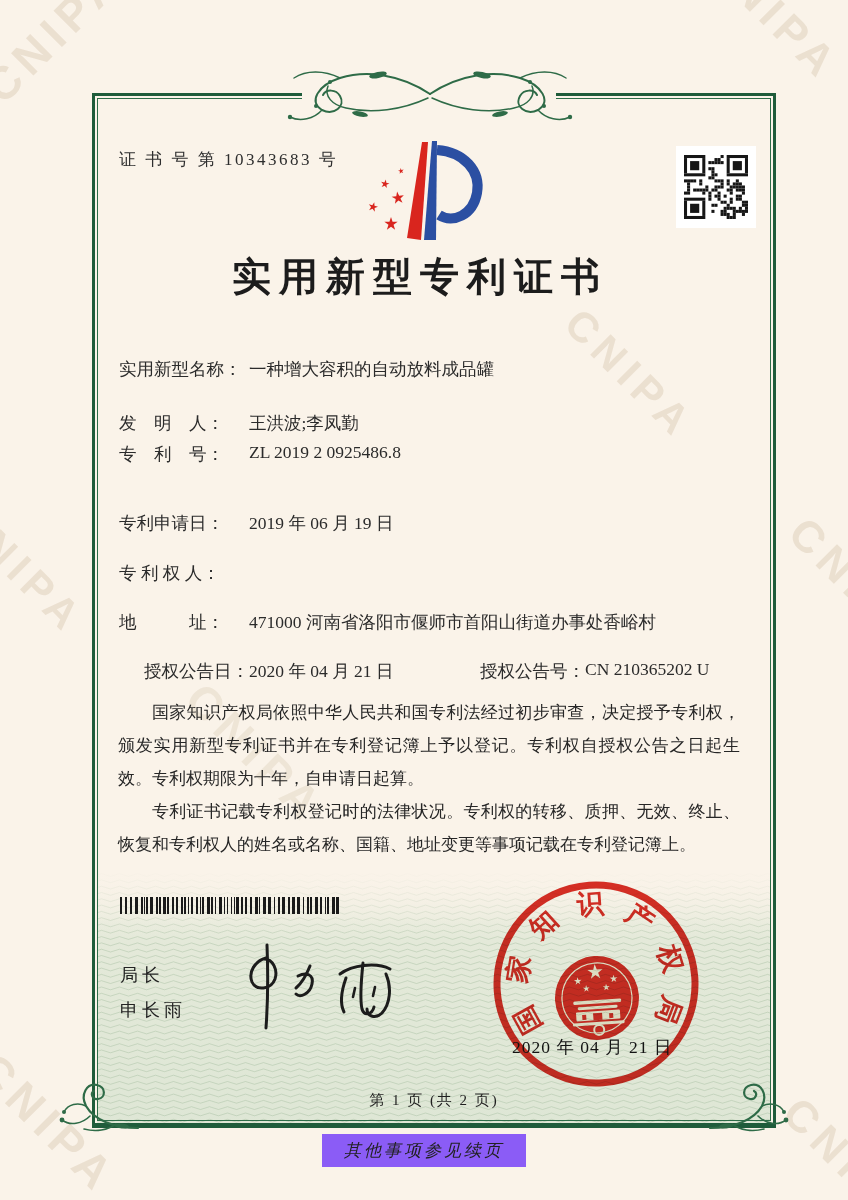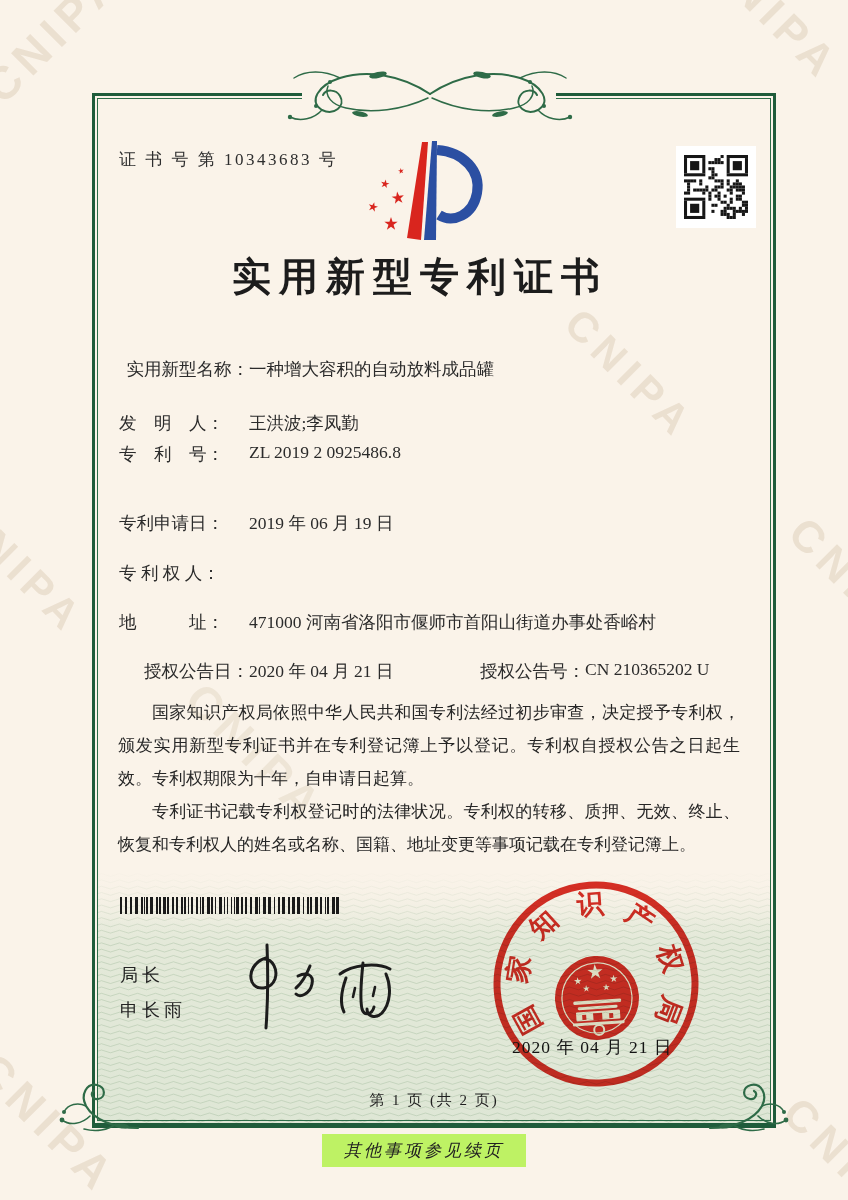--- a/index.html
+++ b/index.html
@@ -45,40 +45,40 @@
   
   #cert-no{position:absolute;left:119px;top:148px;z-index:5;font-size:17px;letter-spacing:2.5px;color:#2e2e2e;}
   #logo{position:absolute;left:360px;top:138px;z-index:5;}
   #qr-box{position:absolute;left:676px;top:146px;width:80px;height:82px;background:#ffffff;z-index:5;
     display:flex;align-items:center;justify-content:center;}
   #title{position:absolute;left:92px;top:250px;width:656px;z-index:5;text-align:center;
     font-size:39px;font-weight:700;letter-spacing:8px;color:#1c1c1c;}
   
   .field-row{position:absolute;left:119px;z-index:5;font-size:17.5px;display:flex;white-space:pre;color:#2b2b2b;}
   .field-label{width:130px;flex:none;white-space:pre;}
-  #row-name{top:357px;text-align:right;} #row-inventor{top:411px;} #row-patent-no{top:442px;}
+  #row-name{top:357px;} #row-inventor{top:411px;} #row-patent-no{top:442px;}
   #row-filing-date{top:511px;} #row-patentee{top:561px;} #row-address{top:610px;}
   #row-grant{position:absolute;left:119px;top:659px;z-index:5;font-size:17.5px;display:flex;white-space:pre;text-align:right;}
   .grant-left{width:336px;display:flex;flex:none;}
   .grant-right{display:flex;}
   
   #paragraphs{position:absolute;left:118px;top:696px;width:622px;z-index:5;
     font-size:17px;line-height:33px;text-align:justify;color:#262626;}
   #paragraphs p{margin:0;text-indent:2em;}
   
   #barcode-svg{position:absolute;left:120px;top:897px;z-index:5;}
   #sig-title{position:absolute;left:120px;top:963px;z-index:5;font-size:18px;letter-spacing:4px;color:#222;}
   #sig-name{position:absolute;left:120px;top:998px;z-index:5;font-size:18px;letter-spacing:4px;color:#222;}
   #sig-svg{position:absolute;left:236px;top:942px;z-index:5;}
   #seal{position:absolute;left:486px;top:874px;z-index:5;transform:rotate(-4deg);opacity:.95;mix-blend-mode:multiply;}
   .seal-char{font-size:27px;font-weight:700;fill:#d8241b;font-family:"Liberation Serif","DejaVu Serif",serif;}
   #seal-date{position:absolute;left:512px;top:1035px;z-index:6;font-size:17.5px;letter-spacing:1px;color:#131313;}
   #page-no{position:absolute;left:92px;top:1091px;width:684px;z-index:5;text-align:center;font-size:15px;letter-spacing:2px;color:#1f1f1f;}
   #cont-note{position:absolute;left:0;top:1134px;width:848px;z-index:5;text-align:center;}
-  #cont-note span{display:inline-block;background:#bef264;padding:5px 22px;font-size:17px;font-style:italic;letter-spacing:3px;color:#222;}
+  #cont-note span{display:inline-block;background:#8b5cf6;padding:5px 22px;font-size:17px;font-style:italic;letter-spacing:3px;color:#222;}
 </style>
 </head>
 <body>
 
 <div class="paper">
 
   <span class="wm wm1">CNIPA</span>
   <span class="wm wm2">CNIPA</span>
   <span class="wm wm3">CNIPA</span>
   <span class="wm wm4">CNIPA</span>

